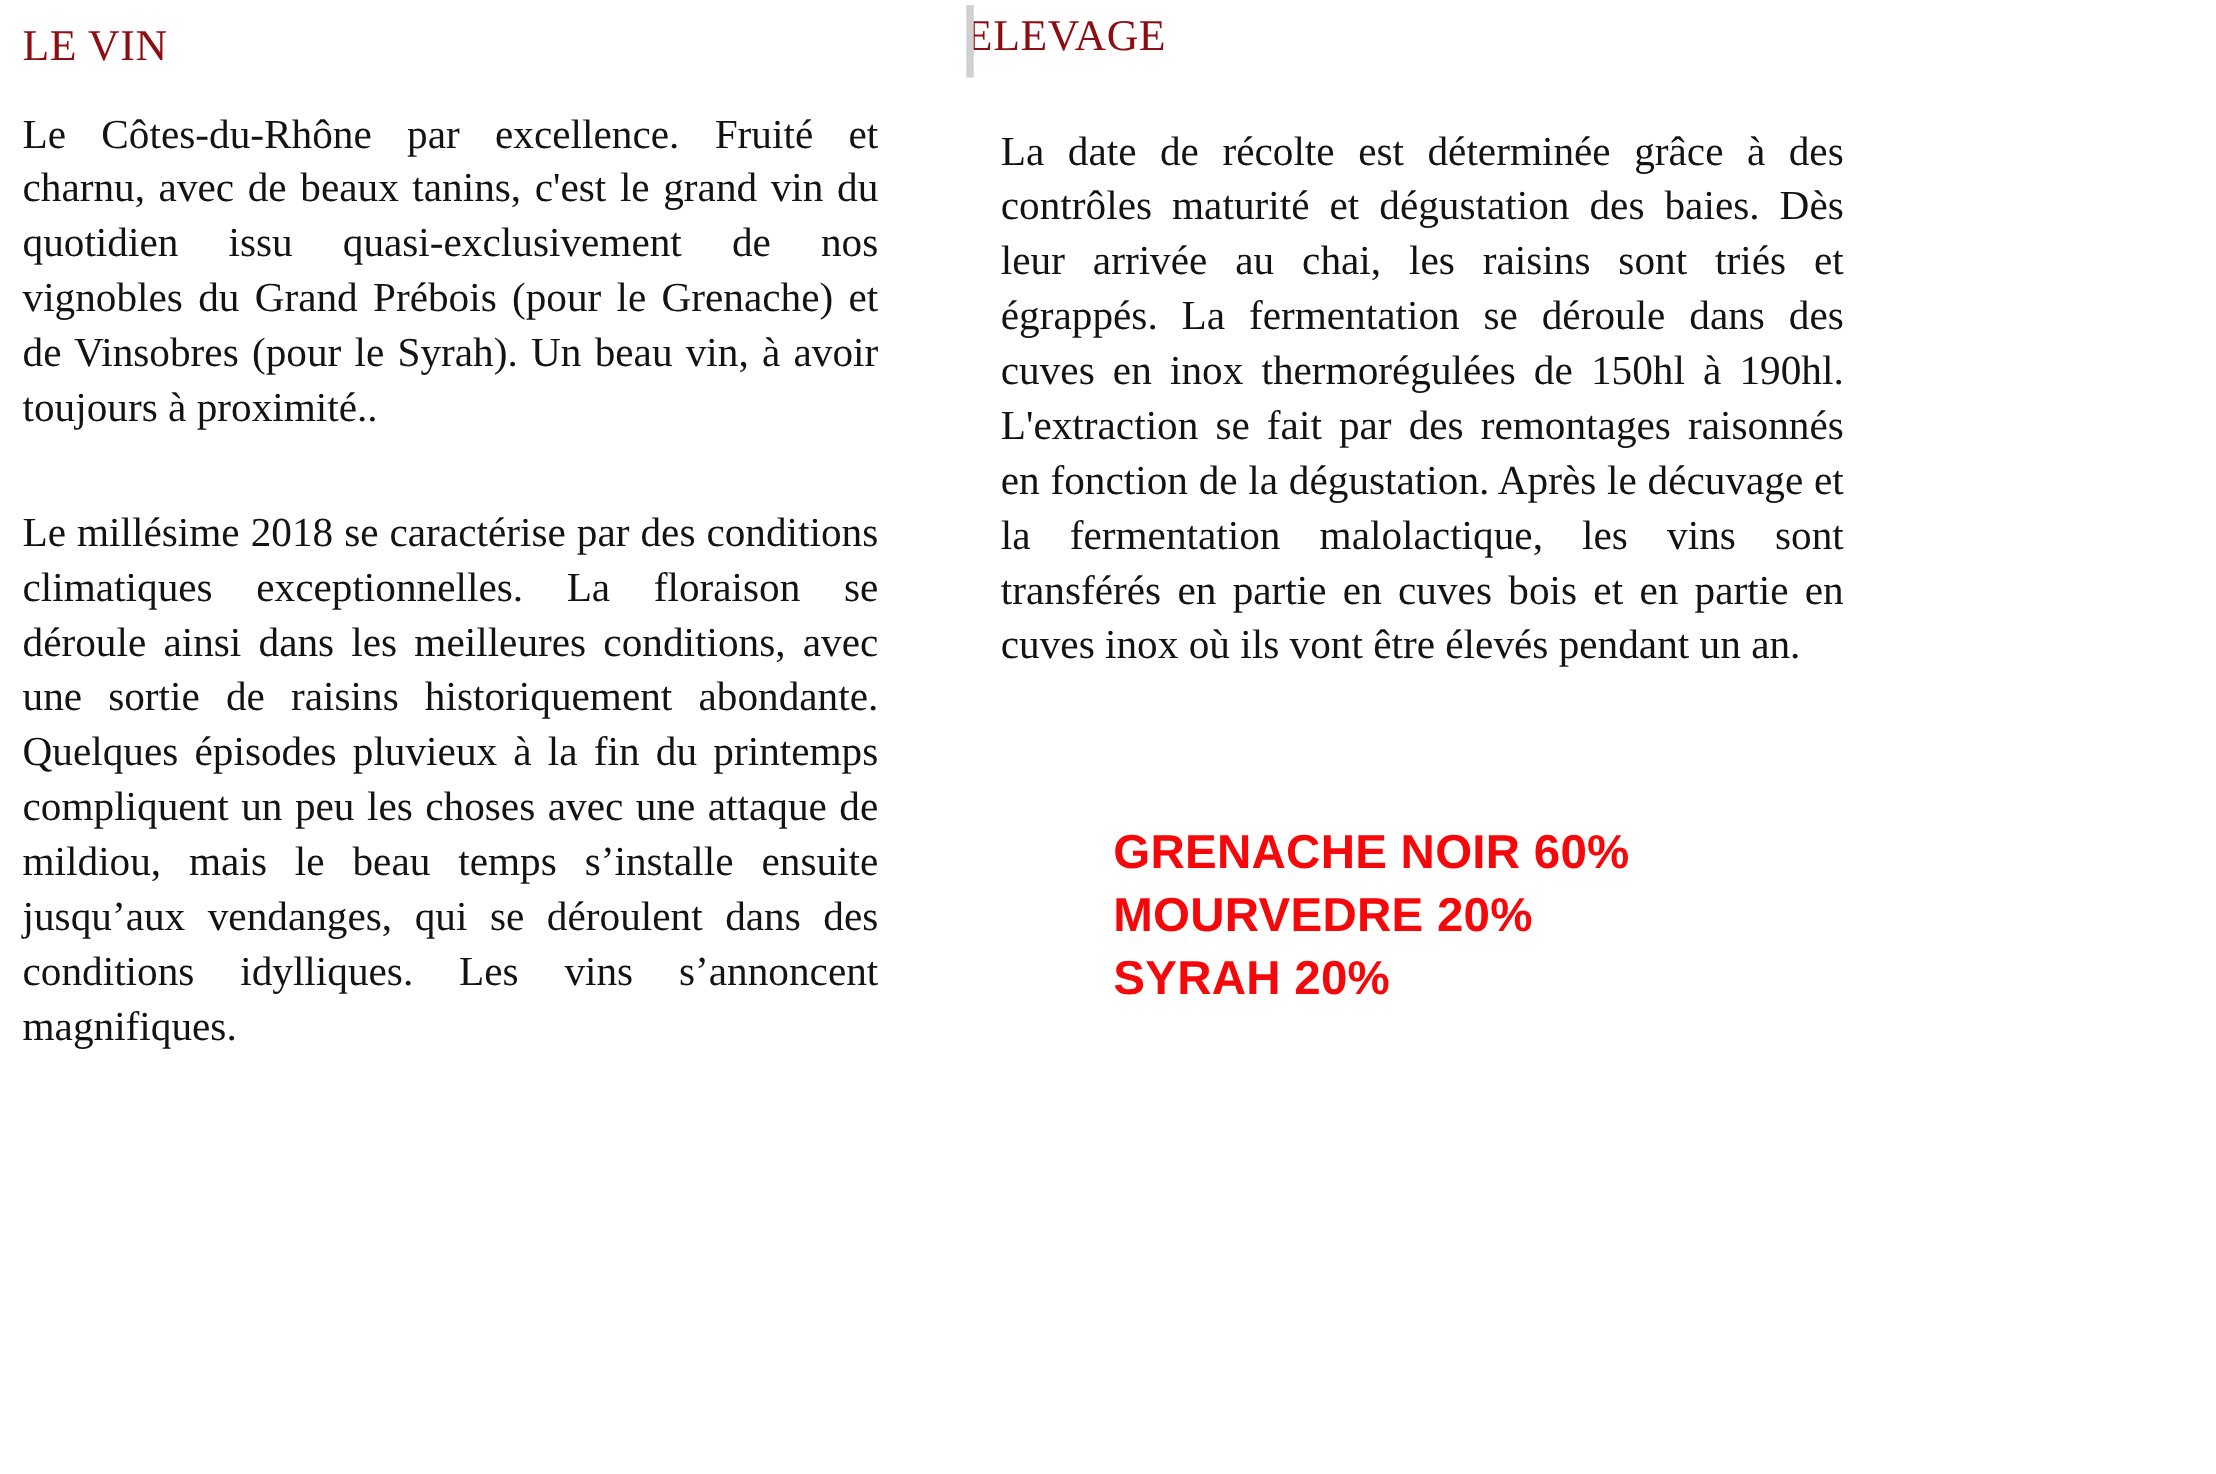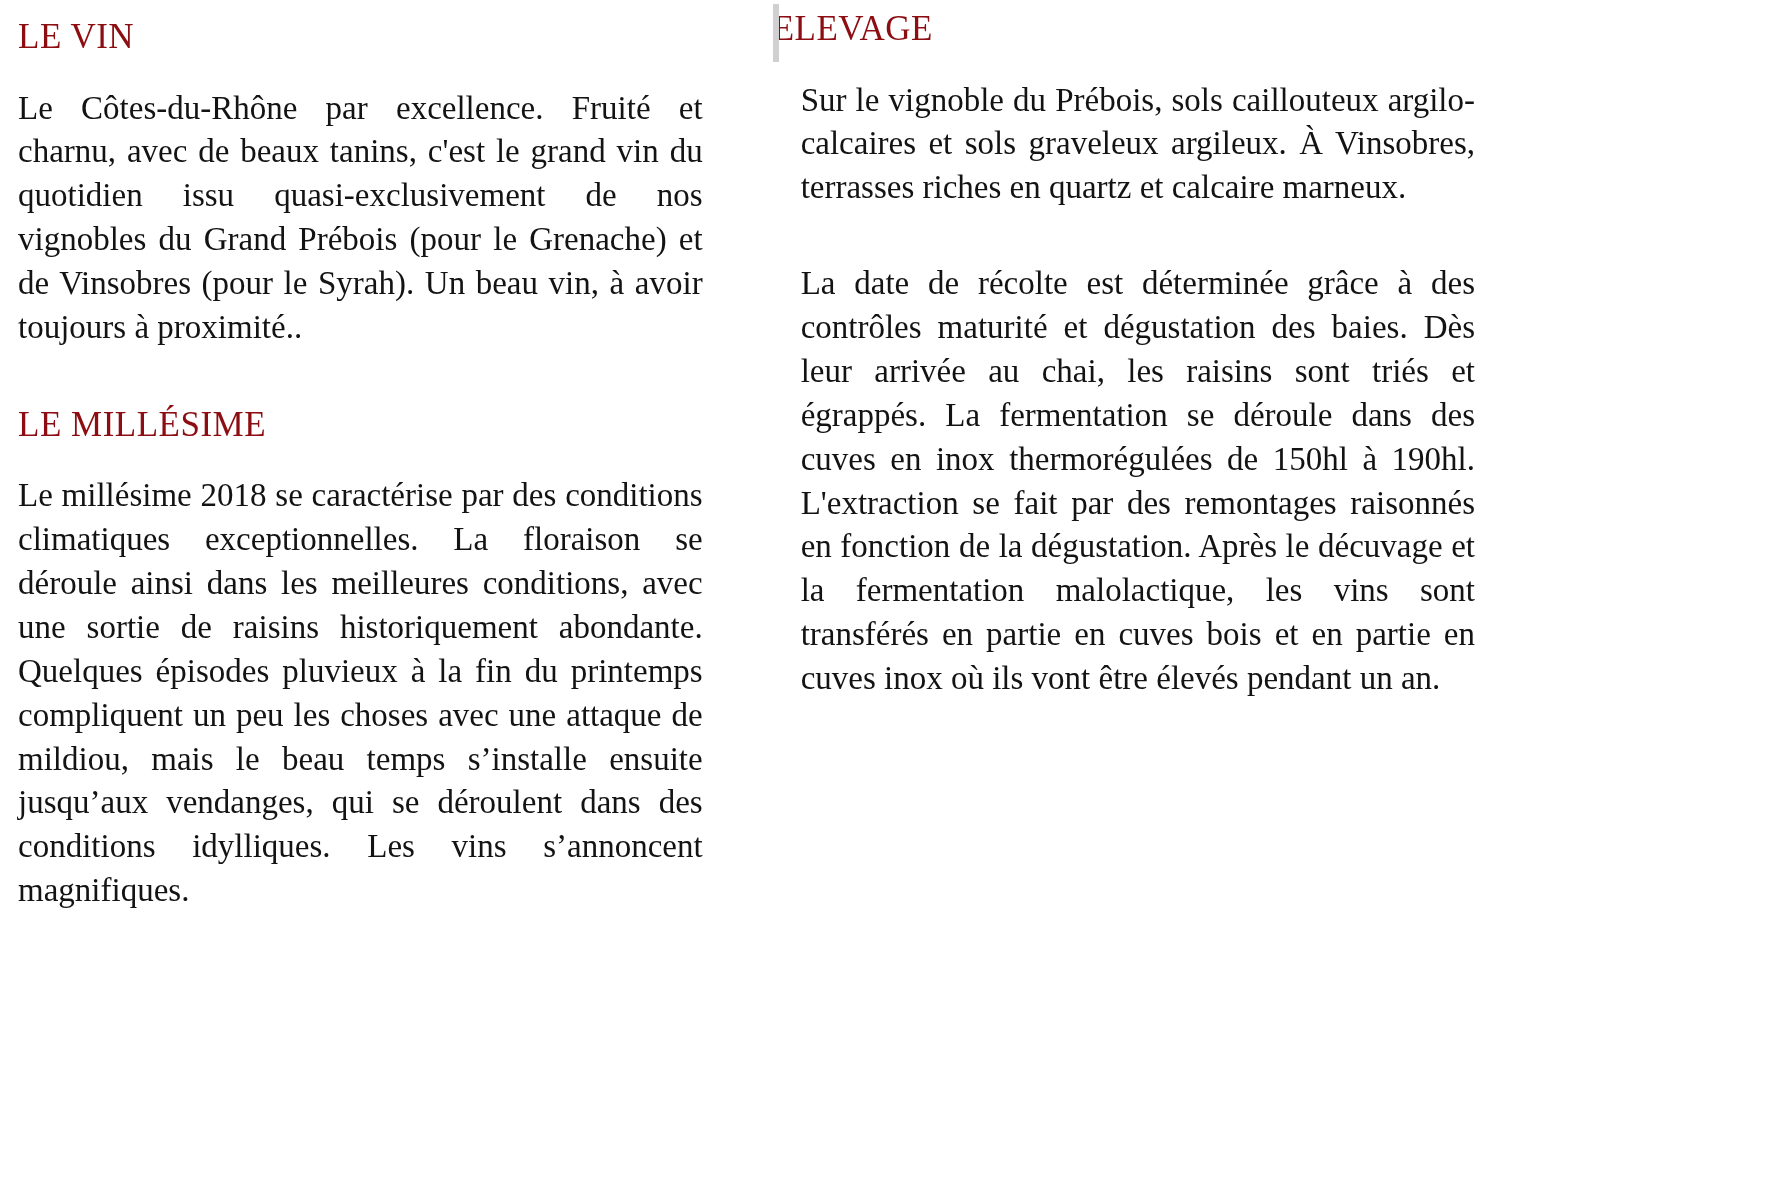--- a/index.html
+++ b/index.html
@@ -102,37 +102,40 @@
   <div class="cols">
 
     <div class="col-left">
 
       <div class="block block-left-first">
         <h2 class="section-title">LE VIN</h2>
         <p class="body">Le Côtes-du-Rhône par excellence. Fruité et charnu, avec de beaux tanins, c'est le grand vin du quotidien issu quasi-exclusivement de nos vignobles du Grand Prébois (pour le Grenache) et de Vinsobres (pour le Syrah). Un beau vin, à avoir toujours à proximité..</p>
       </div>
 
       <div class="block">
-        <h2 class="section-title">LE MILLÉSIME</h2>
         <p class="body">Le millésime 2018 se caractérise par des conditions climatiques exceptionnelles. La floraison se déroule ainsi dans les meilleures conditions, avec une sortie de raisins historiquement abondante. Quelques épisodes pluvieux à la fin du printemps compliquent un peu les choses avec une attaque de mildiou, mais le beau temps s’installe ensuite jusqu’aux vendanges, qui se déroulent dans des conditions idylliques. Les vins s’annoncent magnifiques.</p>
       </div>
 
       <div class="block">
       </div>
 
     </div>
 
     <div class="col-right">
 
       <div class="block">
         <h2 class="section-title rule-head">ELEVAGE</h2>
-        <p class="body">Sur le vignoble du Prébois, sols caillouteux argilo-calcaires et sols graveleux argileux. À Vinsobres, terrasses riches en quartz et calcaire marneux.</p>
       </div>
 
       <div class="block">
         <p class="body">La date de récolte est déterminée grâce à des contrôles maturité et dégustation des baies. Dès leur arrivée au chai, les raisins sont triés et égrappés. La fermentation se déroule dans des cuves en inox thermorégulées de 150hl à 190hl. L'extraction se fait par des remontages raisonnés en fonction de la dégustation. Après le décuvage et la fermentation malolactique, les vins sont transférés en partie en cuves bois et en partie en cuves inox où ils vont être élevés pendant un an.</p>
       </div>
 
+      <div class="blend">
+        <div>GRENACHE NOIR 60%</div>
+        <div>MOURVEDRE 20%</div>
+        <div>SYRAH 20%</div>
+      </div>
 
     </div>
 
   </div>
 </div>
 
 </body></html>

